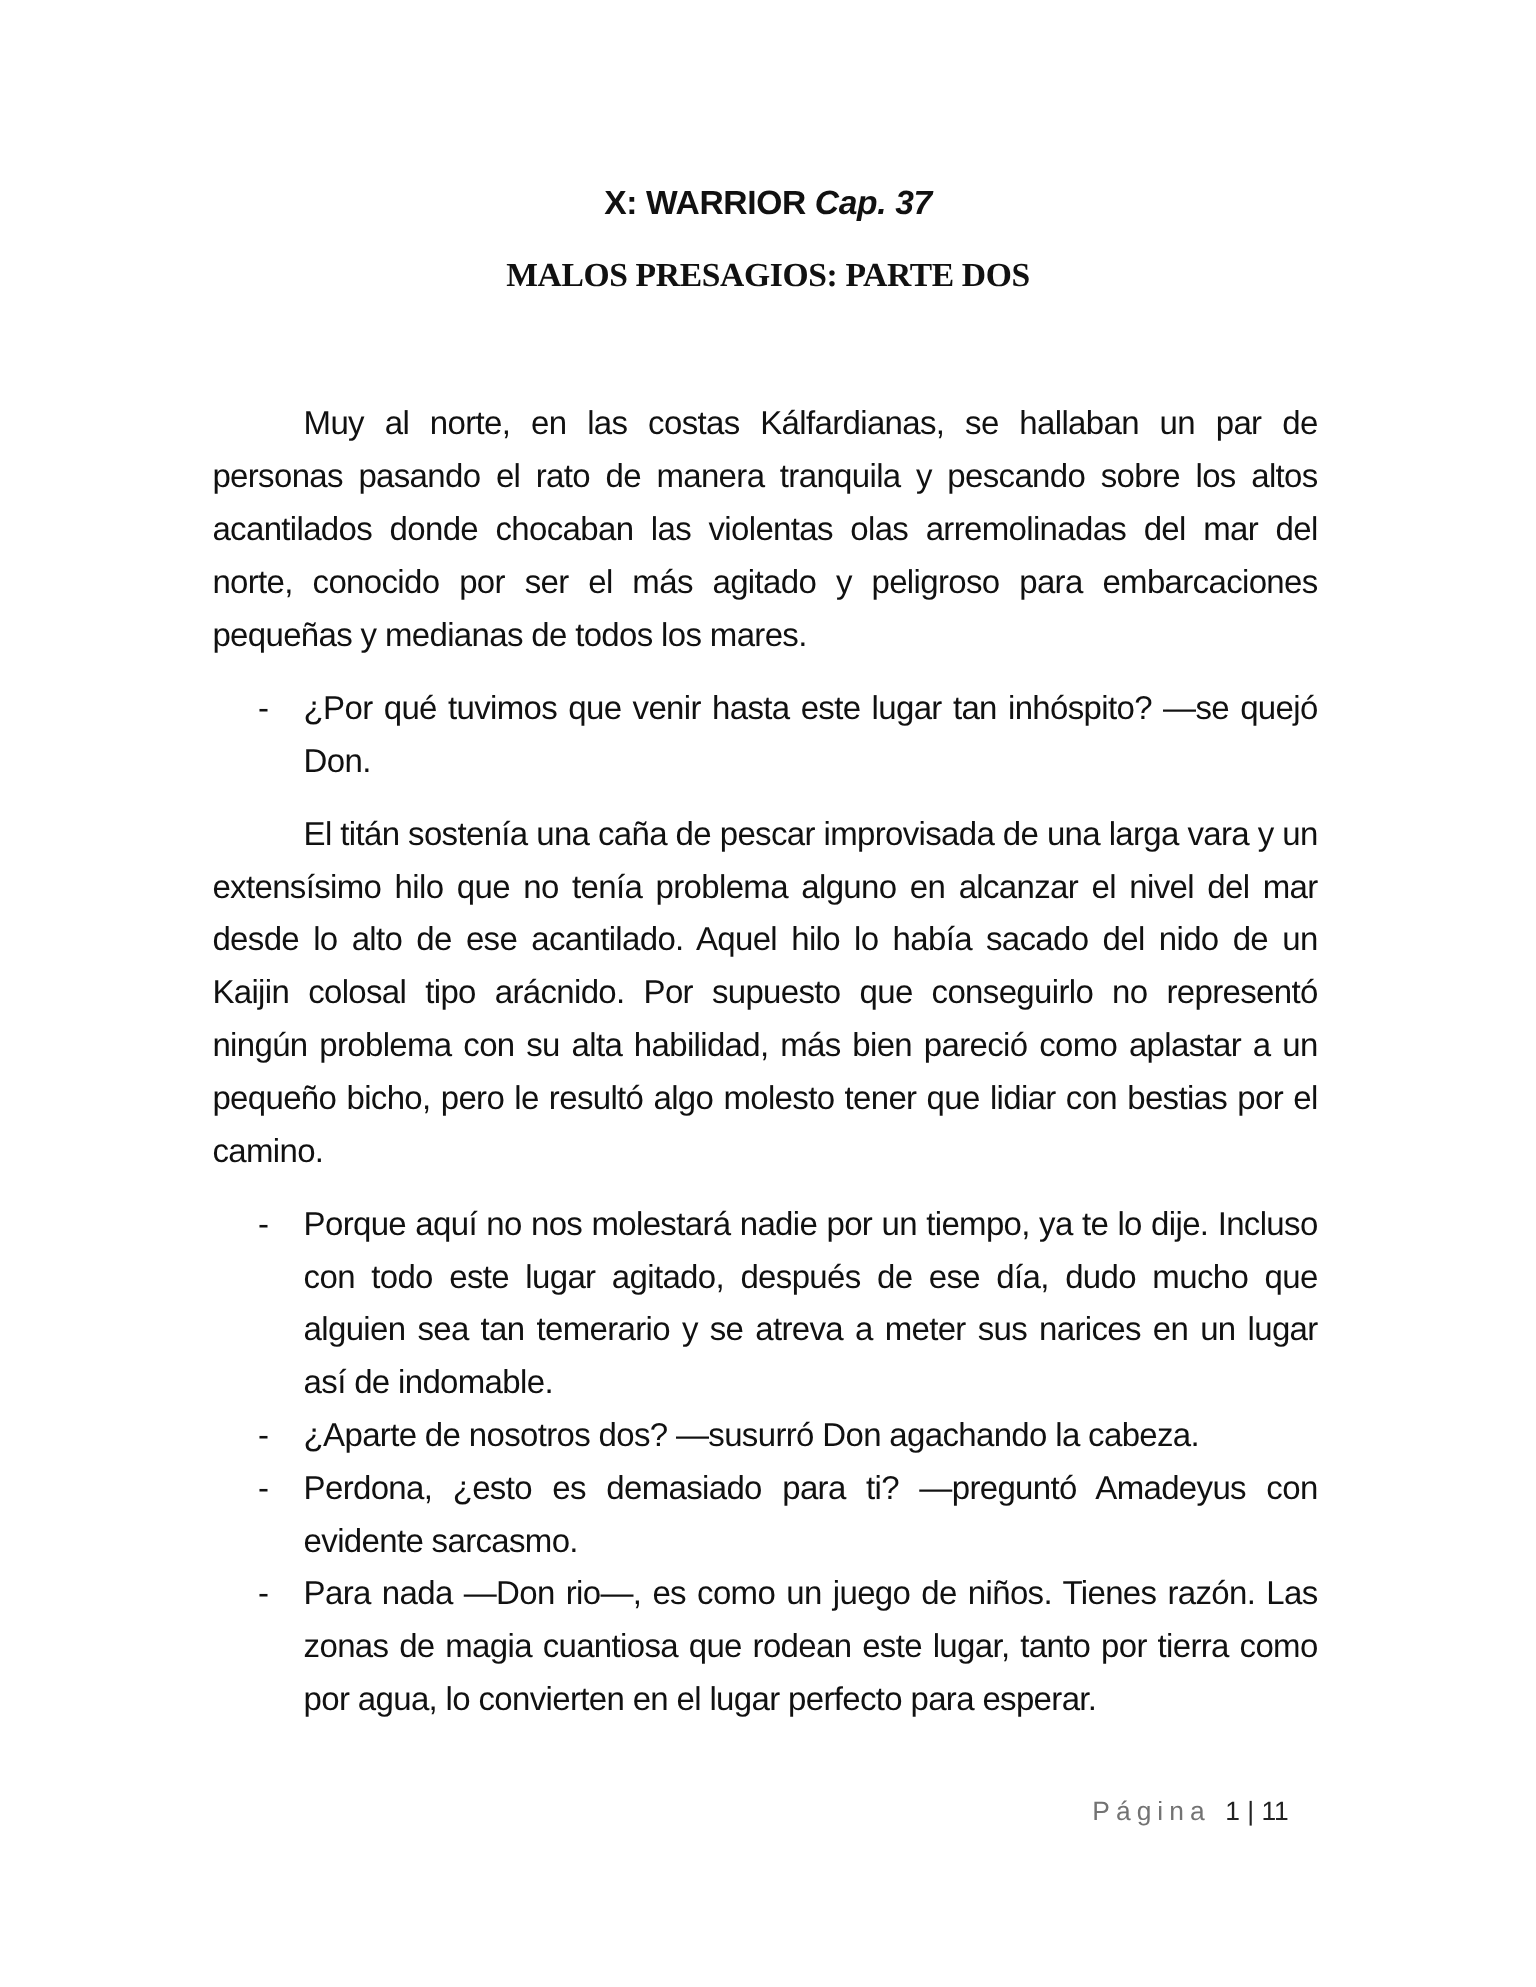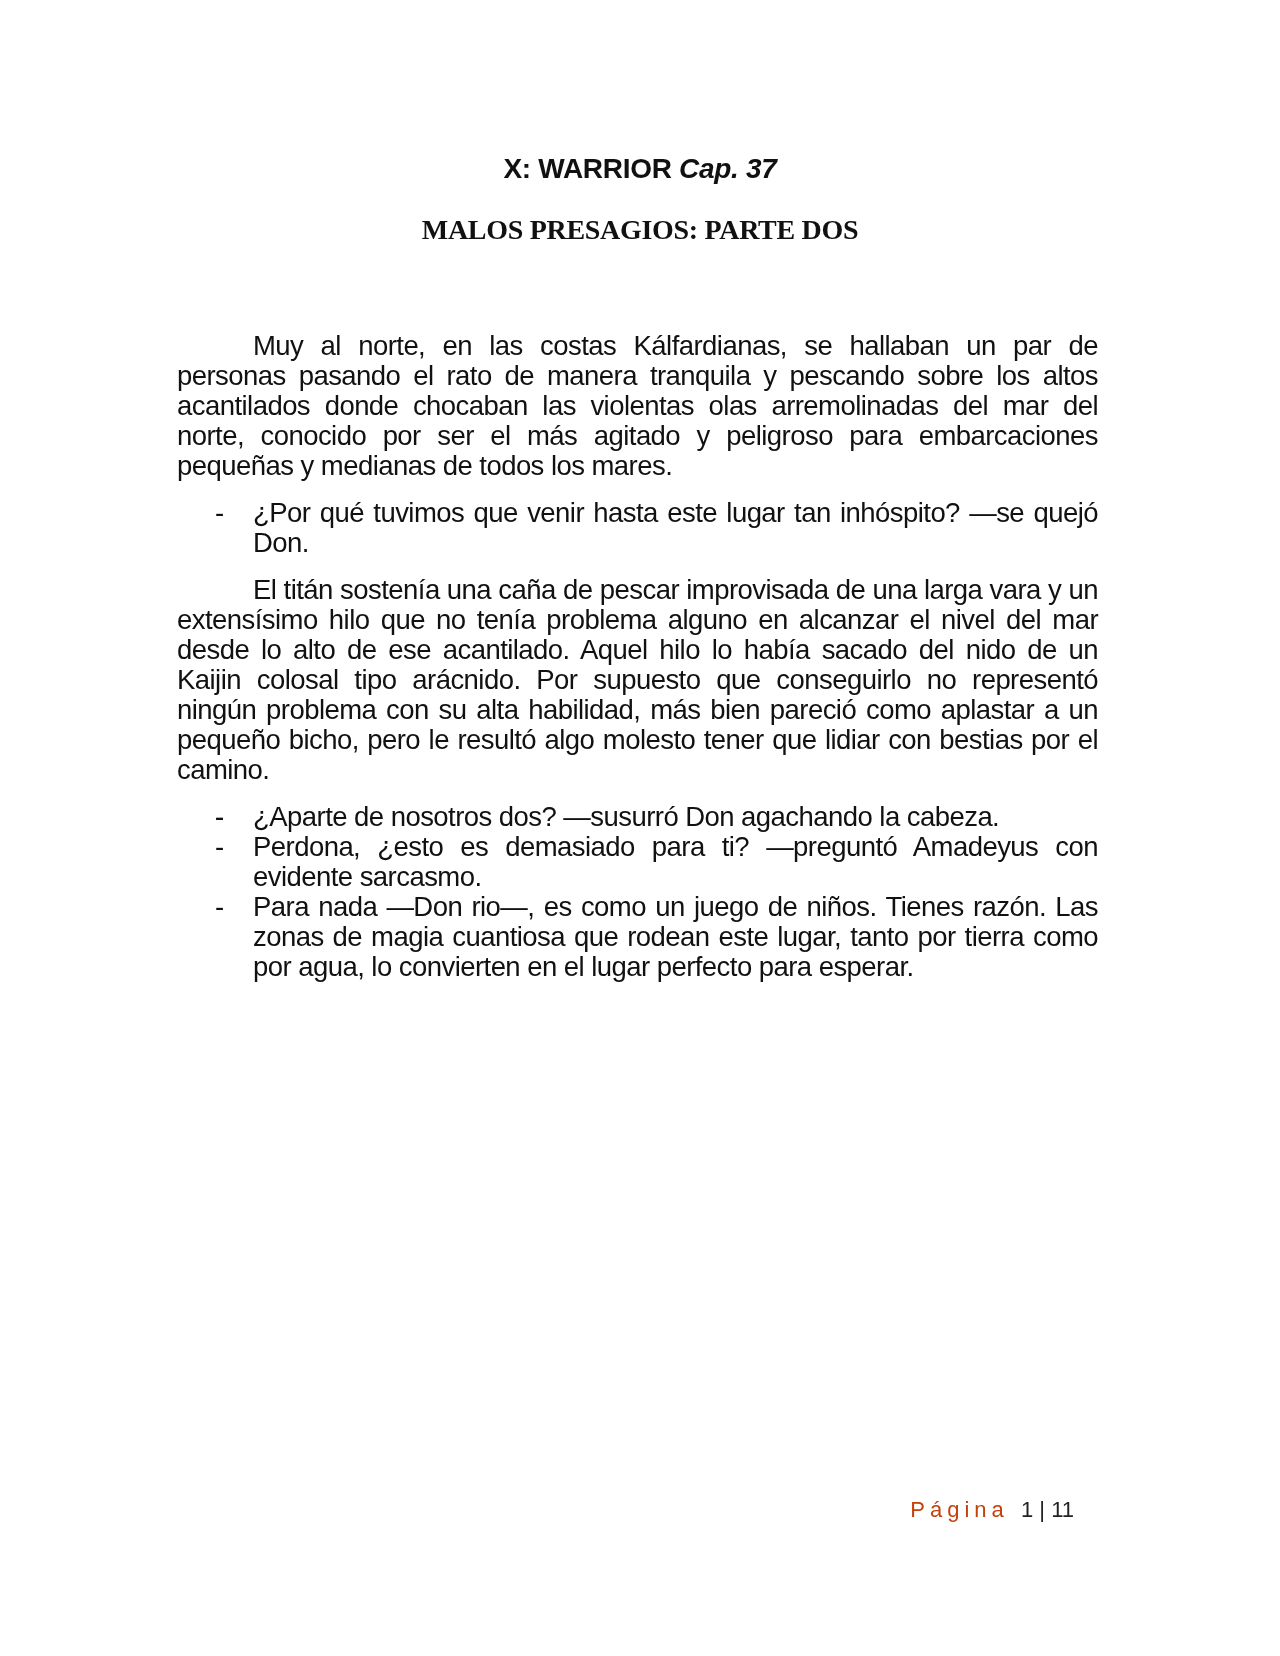--- a/index.html
+++ b/index.html
@@ -5,47 +5,48 @@
   html, body { margin: 0; padding: 0; background: #ffffff; }
   body { width: 1280px; height: 1656px; position: relative; overflow: hidden;
          font-family: "Liberation Sans", sans-serif; color: #111; }
   .page { position: absolute; left: 0; top: 0; width: 1280px; height: 1656px; background: #fff; }
   .title { position: absolute; left: 0; width: 1280px; text-align: center;
            font-weight: bold; font-size: 28px; letter-spacing: -0.3px; }
   .title1 { top: 153px; }
   .title2 { top: 214px; font-family: Liberation Serif, serif; }
   .title em { font-style: italic; }
   .body { position: absolute; left: 177px; width: 921px; top: 331px;
-          font-size: 27.5px; line-height: 30px; letter-spacing: -0.55px; }
+          font-size: 27.5px; line-height: 44px; letter-spacing: -0.55px; }
   .para { text-align: justify; text-indent: 76px; margin: 0 0 17px 0; }
   .dlg { position: relative; padding-left: 76px; text-align: justify; margin: 0; }
   .dlg .dash { position: absolute; left: 38px; top: 0; }
   .dlg.gap-after { margin-bottom: 17px; }
   .footer { position: absolute; top: 1497px; right: 206px; font-size: 22px; color: #222; }
-  .footer .lbl { color: #c2410c; letter-spacing: 5px; margin-right: 6px; margin-left: 20px; }
+  .footer .lbl { color: #737373; letter-spacing: 5px; margin-right: 6px; margin-left: 20px; }
 </style>
 </head>
 <body>
 
 <div class="page">
   <div class="title title1">
     <span>X: WARRIOR</span>
     <em>Cap. 37</em>
   </div>
   <div class="title title2">MALOS PRESAGIOS: PARTE DOS</div>
 
   <div class="body">
     <p class="para">Muy al norte, en las costas Kálfardianas, se hallaban un par de personas pasando el rato de manera tranquila y pescando sobre los altos acantilados donde chocaban las violentas olas arremolinadas del mar del norte, conocido por ser el más agitado y peligroso para embarcaciones pequeñas y medianas de todos los mares.</p>
     <p class="dlg gap-after">
       <span class="dash">-</span>
       <span>¿Por qué tuvimos que venir hasta este lugar tan inhóspito? —se quejó Don.</span>
     </p>
     <p class="para">El titán sostenía una caña de pescar improvisada de una larga vara y un extensísimo hilo que no tenía problema alguno en alcanzar el nivel del mar desde lo alto de ese acantilado. Aquel hilo lo había sacado del nido de un Kaijin colosal tipo arácnido. Por supuesto que conseguirlo no representó ningún problema con su alta habilidad, más bien pareció como aplastar a un pequeño bicho, pero le resultó algo molesto tener que lidiar con bestias por el camino.</p>
     <p class="dlg">
       <span class="dash">-</span>
+      <span>Porque aquí no nos molestará nadie por un tiempo, ya te lo dije. Incluso con todo este lugar agitado, después de ese día, dudo mucho que alguien sea tan temerario y se atreva a meter sus narices en un lugar así de indomable.</span>
     </p>
     <p class="dlg">
       <span class="dash">-</span>
       <span>¿Aparte de nosotros dos? —susurró Don agachando la cabeza.</span>
     </p>
     <p class="dlg">
       <span class="dash">-</span>
       <span>Perdona, ¿esto es demasiado para ti? —preguntó Amadeyus con evidente sarcasmo.</span>
     </p>
     <p class="dlg">

